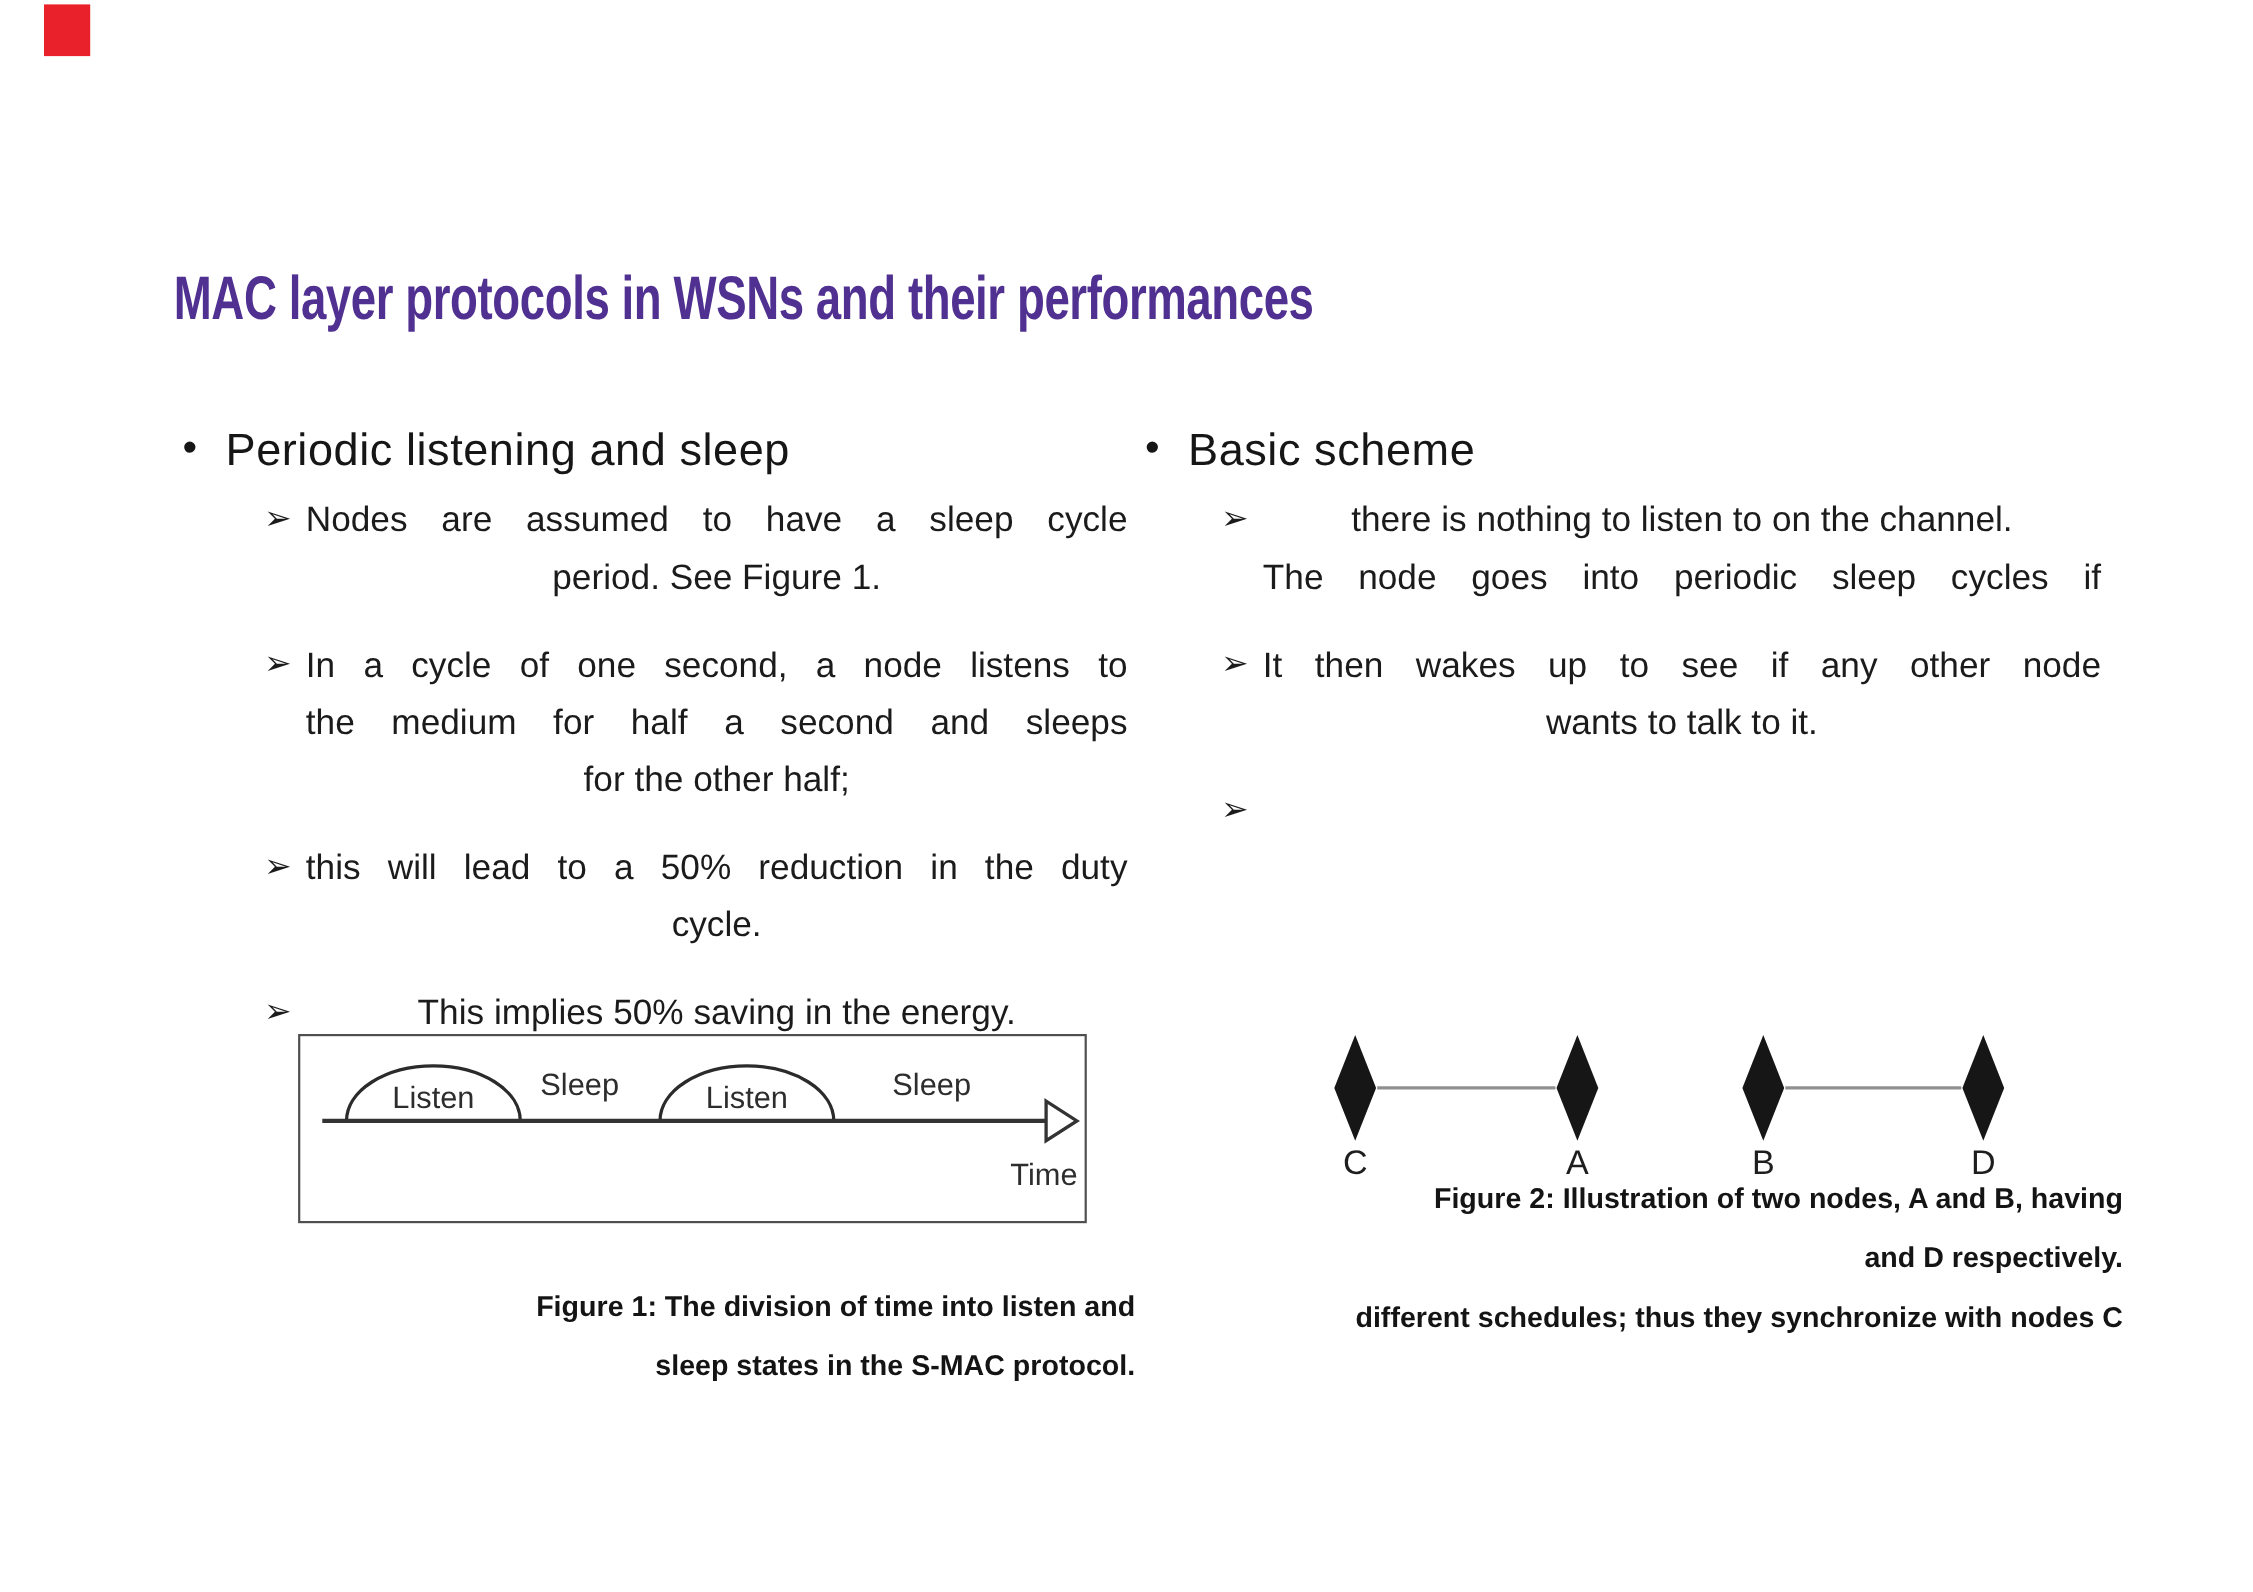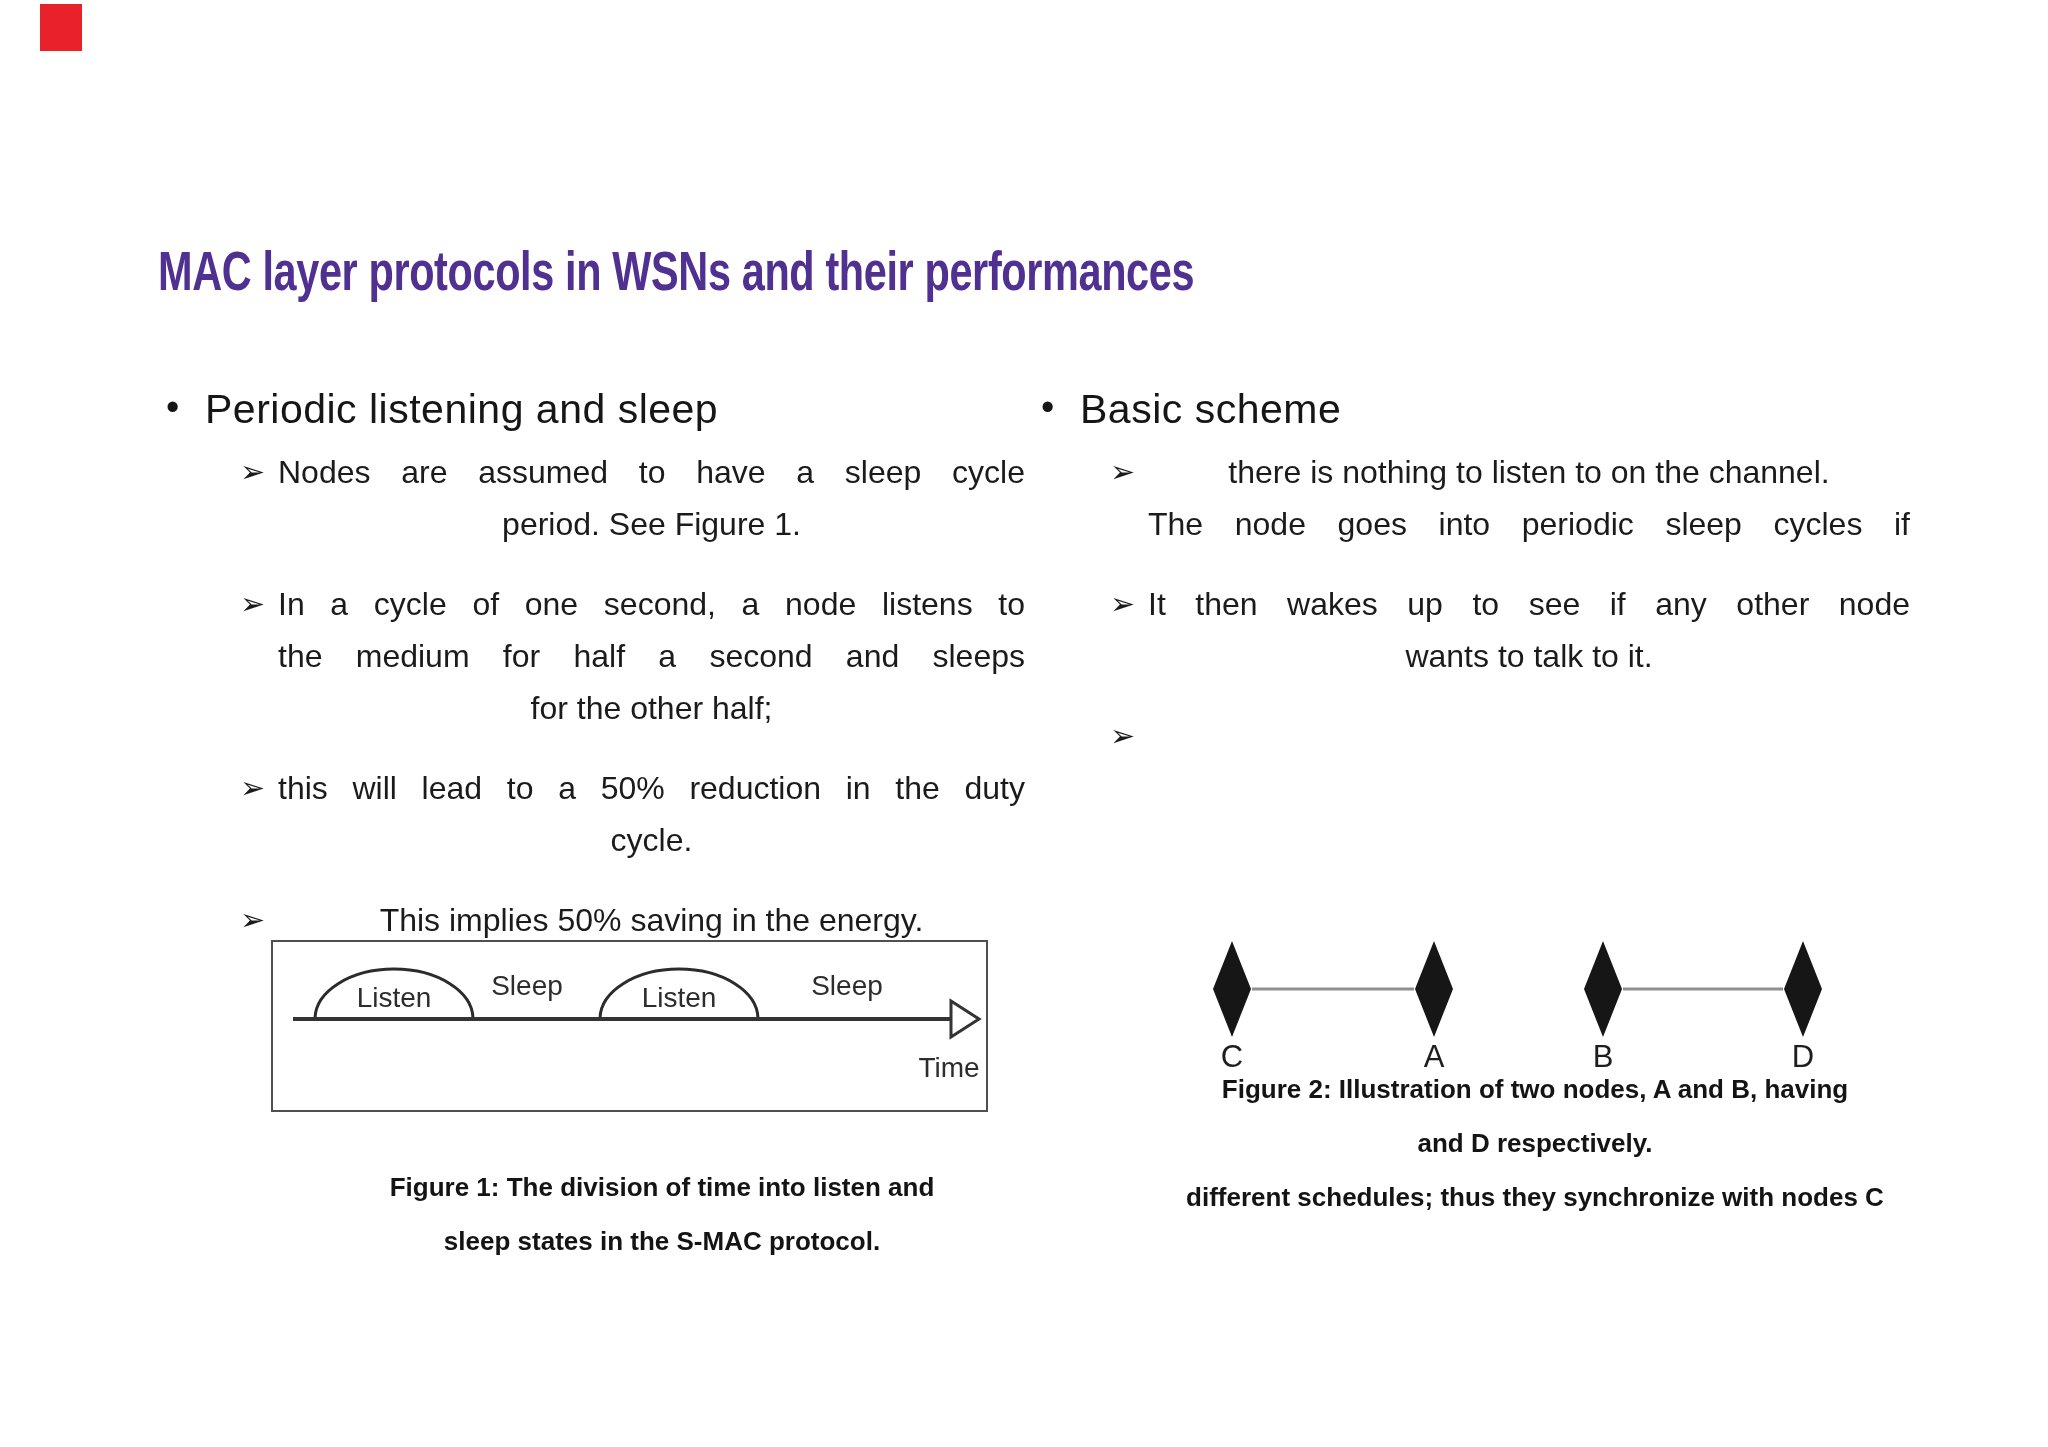--- a/index.html
+++ b/index.html
@@ -74,21 +74,21 @@
     font-size: 28px; color: #2d2d2d; white-space: nowrap;
   }
   .lbl-listen1 { left: 121px; top: 40px; }
   .lbl-listen2 { left: 406px; top: 40px; }
   .lbl-sleep1  { left: 254px; top: 28px; }
   .lbl-sleep2  { left: 574px; top: 28px; }
   .lbl-time    { left: 676px; top: 110px; }
 
   .fig-caption {
     position: absolute;
-    text-align: center;
+    text-align: right;
     font-size: 26px; font-weight: 700;
     line-height: 54px; color: #141414;
   }
   .fig1-caption { left: 292px; top: 1160px; width: 740px; }
   .fig2-caption { left: 1140px; top: 1062px; width: 790px; }
 
   
   .fig2-graphic {
     position: absolute; left: 1180px; top: 933px;
     width: 660px; height: 150px;

